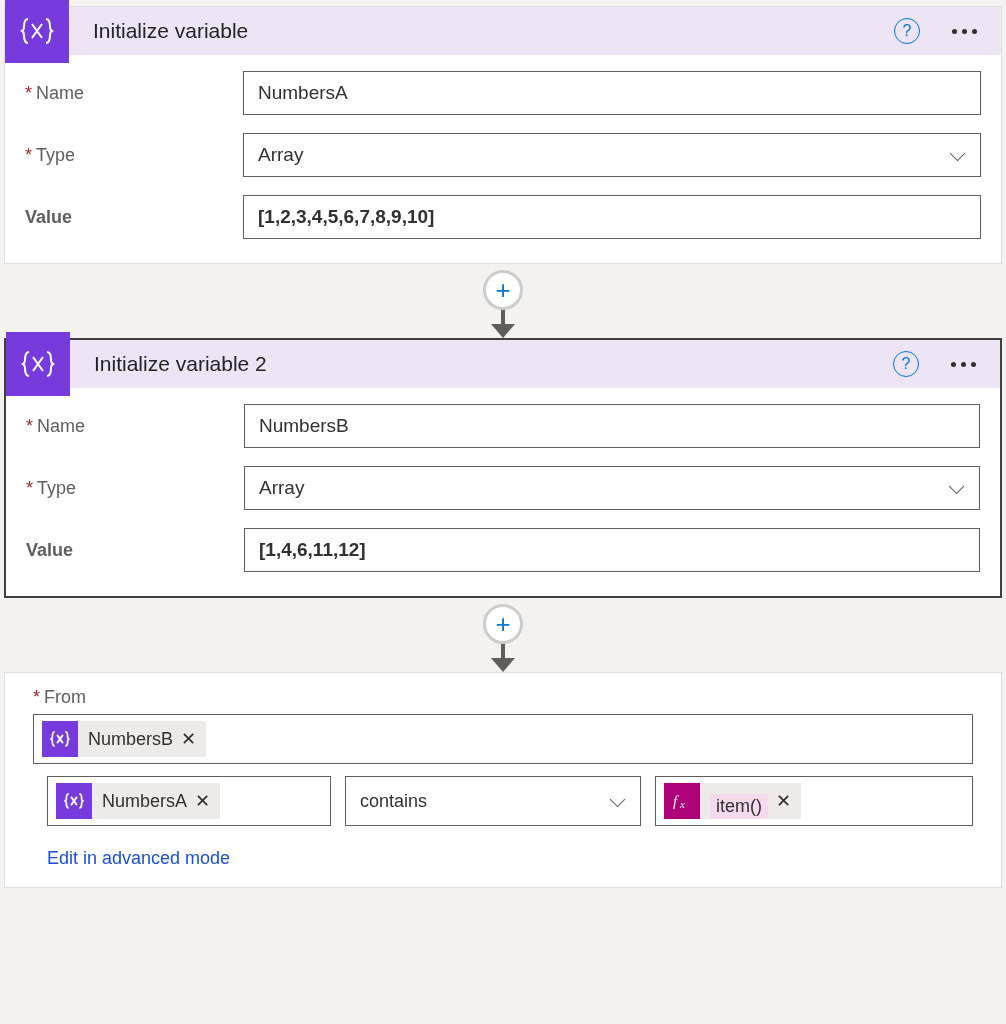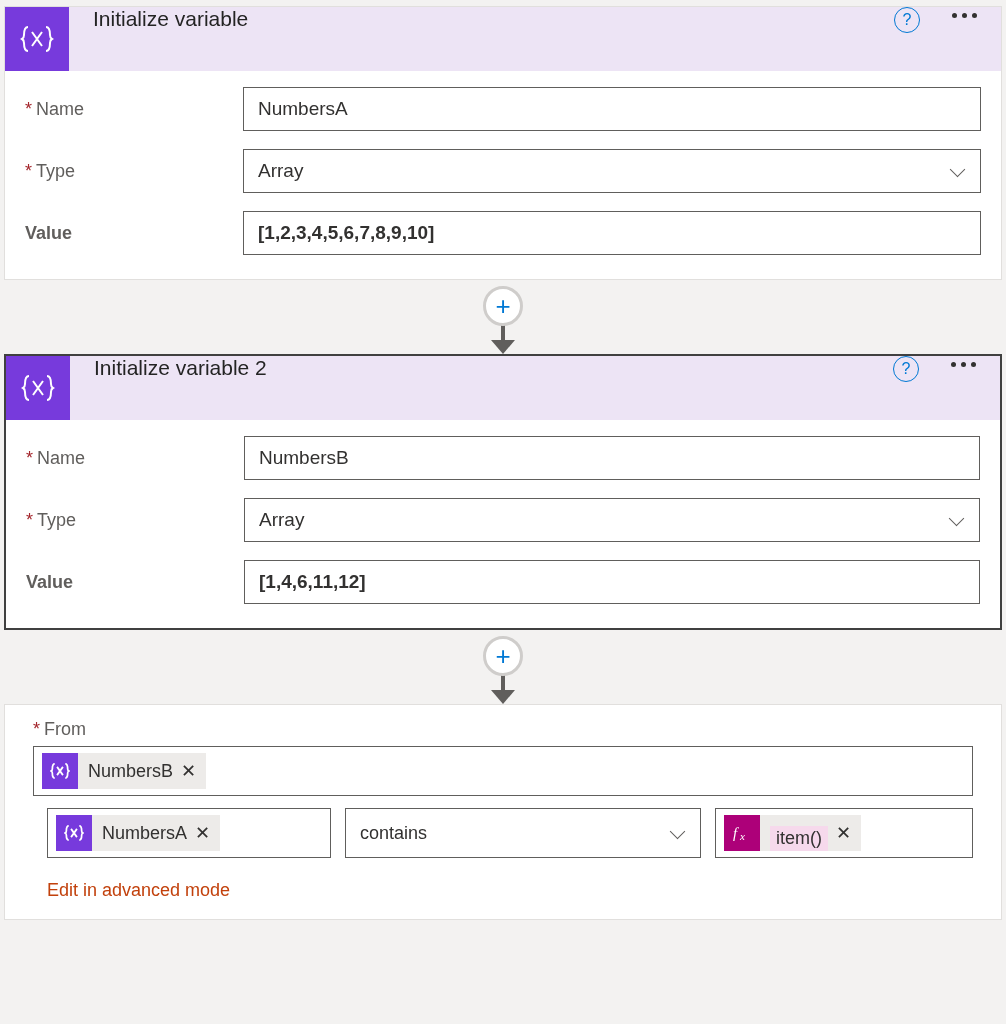--- a/index.html
+++ b/index.html
@@ -17,22 +17,23 @@
   .card {
     background: #fff;
     border: 1px solid #e1dfdd;
     margin: 0;
   }
   .card.selected {
     border: 2px solid #404040;
   }
   .card-header {
     display: flex;
+    align-items: center;
     background: #ede4f5;
-    height: 64px;
+    height: 48px;
     padding-right: 18px;
   }
   .card-header.light {
     background: #eeecf9;
   }
   .icon-square {
     width: 64px;
     height: 64px;
     background: #773adc;
     display: flex;
@@ -201,25 +202,25 @@
   }
   .cond-cell {
     border: 1px solid #605e5c;
     min-height: 50px;
     padding: 6px 8px;
     display: flex;
     align-items: center;
     background: #fff;
   }
   .cond-cell.left { width: 284px; }
-  .cond-cell.op { width: 356px; justify-content: space-between; padding: 0 14px; font-size: 18px; }
+  .cond-cell.op { width: 296px; justify-content: space-between; padding: 0 14px; font-size: 18px; }
   .cond-cell.right { flex: 1; }
 
   .adv-link {
-    color: #c2410c;
+    color: #1d4ed8;
     font-size: 18px;
     margin-top: 22px;
     padding-left: 14px;
     cursor: pointer;
     display: inline-block;
   }
 
   
   .svg-brace { color: #fff; }
 </style>

